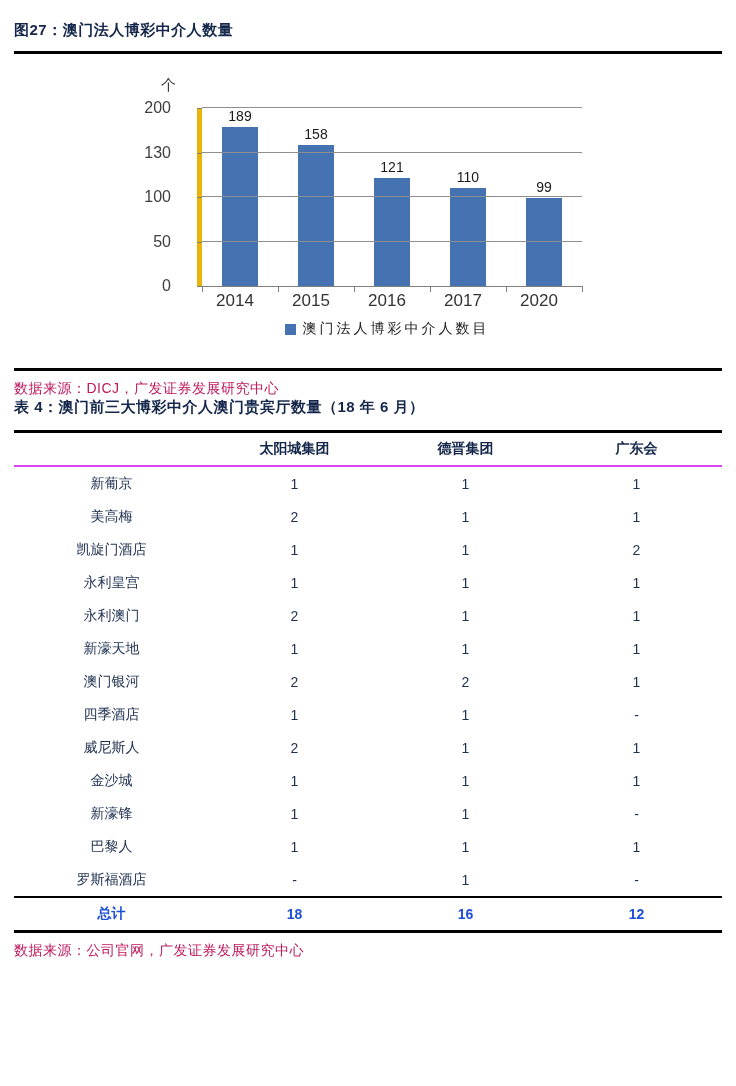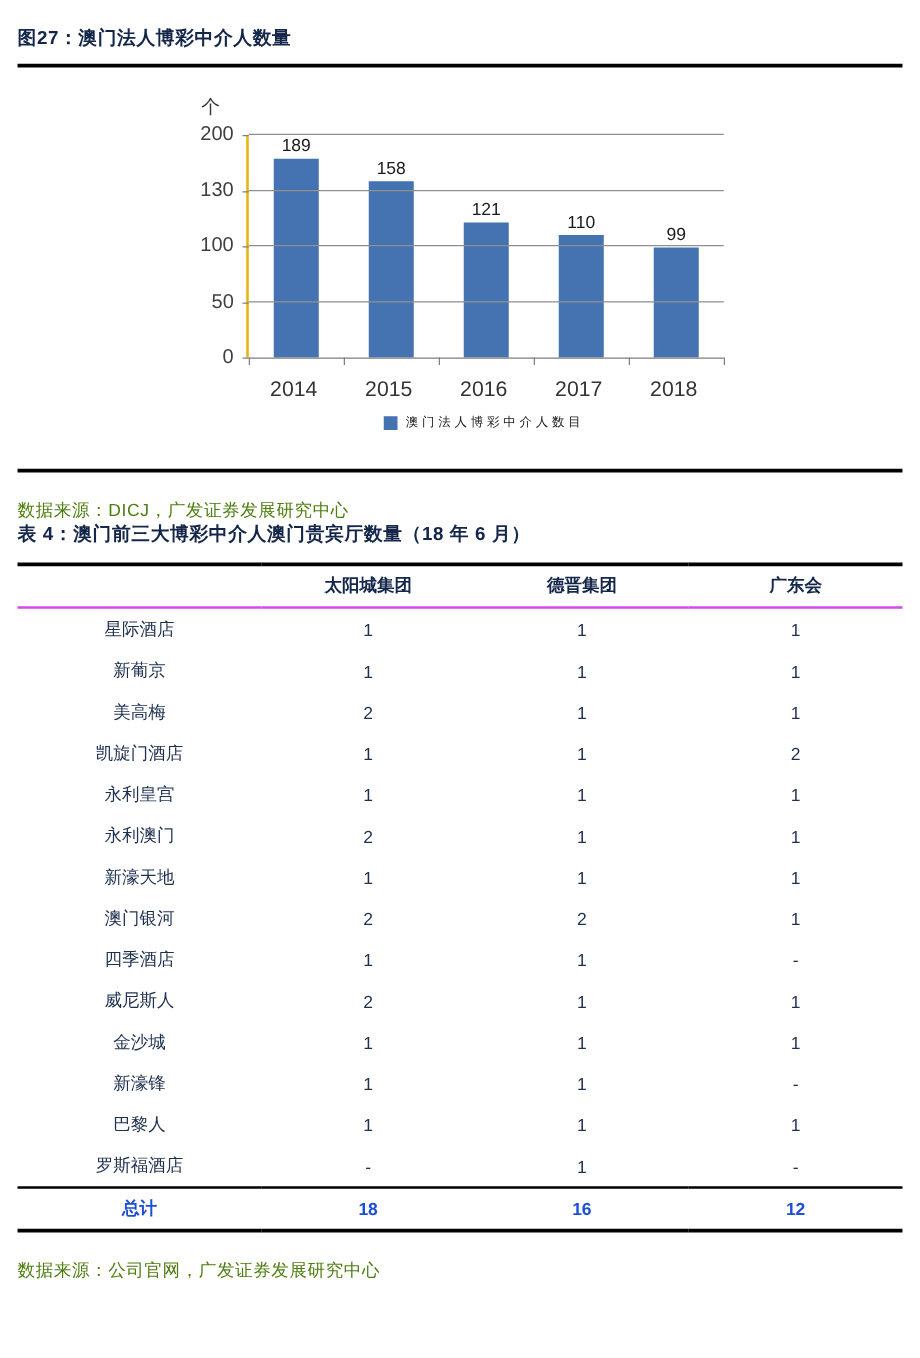--- a/index.html
+++ b/index.html
@@ -12,53 +12,53 @@
 
   
   .fig-title, .tbl-title {
     font-size:15px; font-weight:bold; color:#14264a; letter-spacing:0.5px;
   }
   .fig-title { padding-top:9px; }
   .rule { background:#000; }
   .rule-a { height:3px; margin-top:11px; }
   .rule-b { height:3px; margin-top:30px; }
   .source {
-    font-size:14px; color:#4d7c0f; margin-top:22px; letter-spacing:0.5px;
+    font-size:14px; color:#be185d; margin-top:9px; letter-spacing:0.5px;
   }
 
   
   .chart { margin-left:135px; width:428px; margin-top:22px; }
   .unit { font-size:15px; color:#333; margin-left:12px; height:20px; margin-bottom:12px; }
   .plot-row { display:flex; }
   .ylabels { position:relative; width:48px; height:178px; flex:none; }
   .ylab {
-    position:absolute; right:10px; font-size:16px; color:#3f3f3f;
+    position:absolute; right:26px; font-size:16px; color:#3f3f3f;
     transform:translateY(-50%); white-space:nowrap;
   }
   .plot {
     position:relative; width:380px; height:178px; flex:none;
-    border-left:2px solid #eab308;
+    border-left:5px solid #eab308;
   }
   .gridline { position:absolute; left:0; right:0; height:1px; background:#8f8f8f; }
   .gridline.zero { background:#7f7f7f; }
   .ytick { position:absolute; left:-5px; width:5px; height:1px; background:#7f7f7f; }
   .xtick { position:absolute; bottom:-6px; width:1px; height:6px; background:#7f7f7f; }
   .bars { position:absolute; left:0; right:0; top:0; bottom:0; display:flex; }
   .slot { flex:1 1 0; display:flex; flex-direction:column; justify-content:flex-end; align-items:center; }
   .bar-label { font-size:14px; color:#1a1a1a; margin-bottom:3px; }
   .bar { width:36px; }
-  .xlabels { display:flex; margin-left:48px; width:380px; margin-top:16px;align-items:center; }
+  .xlabels { display:flex; margin-left:48px; width:380px; margin-top:5px;align-items:center; }
   .xlab { flex:1 1 0; text-align:center; font-size:17px; color:#333; }
   .legend {
     margin-left:48px; width:380px; margin-top:9px;
     display:flex; justify-content:center; align-items:center;
   }
   .legend-swatch { width:11px; height:11px; flex:none; margin-right:7px; }
   .legend-label {
-    font-family:"DejaVu Serif", serif; font-size:10px; color:#222;
+    font-family:"DejaVu Serif", serif; font-size:14px; color:#222;
     letter-spacing:3px;
   }
 
   
   .tbl-title { }
   table.vip {
     width:100%; border-collapse:collapse; margin-top:13px;
     border-top:3px solid #000; border-bottom:3px solid #000;
     table-layout:fixed;
   }
@@ -131,21 +131,21 @@
           <div class="xtick" style="left: 228px;"></div>
           <div class="xtick" style="left: 304px;"></div>
           <div class="xtick" style="left: 380px;"></div>
         </div>
     </div>
     <div class="xlabels" id="xlabels">
         <div class="xlab">2014</div>
         <div class="xlab">2015</div>
         <div class="xlab">2016</div>
         <div class="xlab">2017</div>
-        <div class="xlab">2018</div>
+        <div class="xlab">2020</div>
       </div>
     <div class="legend">
       <span class="legend-swatch" id="legend-swatch" style="background: rgb(69, 114, 176);"></span>
       <span class="legend-label">澳门法人博彩中介人数目</span>
     </div>
   </div>
 
   <div class="rule rule-b"></div>
   <div class="source">数据来源：DICJ，广发证券发展研究中心</div>
 
@@ -160,26 +160,20 @@
     <thead>
         <tr id="thead-row">
           <th></th>
           <th>太阳城集团</th>
           <th>德晋集团</th>
           <th>广东会</th>
         </tr>
       </thead>
     <tbody id="tbody">
         <tr>
-          <td>星际酒店</td>
-          <td>1</td>
-          <td>1</td>
-          <td>1</td>
-        </tr>
-        <tr>
           <td>新葡京</td>
           <td>1</td>
           <td>1</td>
           <td>1</td>
         </tr>
         <tr>
           <td>美高梅</td>
           <td>2</td>
           <td>1</td>
           <td>1</td>

